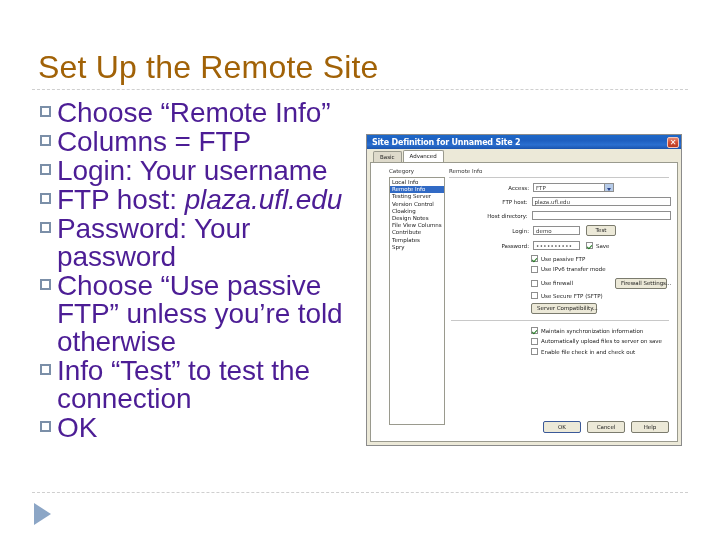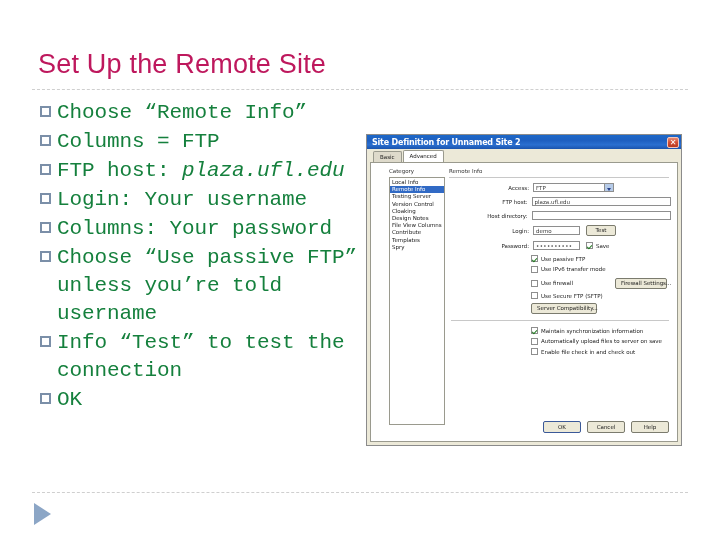--- a/index.html
+++ b/index.html
@@ -13,22 +13,22 @@
     font-family: "Liberation Sans", sans-serif;
     overflow: hidden;
     position: relative;
   }
 
   
   #slide-title {
     position: absolute;
     left: 38px;
     top: 49px;
-    font-size: 27px;
-    color: #be185d;
+    font-size: 32px;
+    color: #a16207;
     letter-spacing: 0.2px;
     white-space: nowrap;
   }
   #title-rule {
     position: absolute;
     left: 32px;
     top: 89px;
     width: 656px;
     height: 0;
     border-top: 1px dashed #cfcfcf;
@@ -50,25 +50,24 @@
     flex: 0 0 auto;
     width: 11px;
     height: 11px;
     border: 2px solid #7b8fa8;
     background: #ffffff;
     margin-top: 7px;
     margin-right: 6px;
     box-sizing: border-box;
   }
   .bullet-text {
-    font-size: 21px;
+    font-size: 28px;
     line-height: 28px;
-    color: #15803d;
+    color: #4c1d95;
     letter-spacing: -0.1px;
-    font-family: Liberation Mono, monospace;
   }
   .bullet-text .em {
     font-style: italic;
   }
 
   
   #bottom-rule {
     position: absolute;
     left: 32px;
     top: 492px;
@@ -346,36 +345,36 @@
     <span class="bullet-text">Choose “Remote Info”</span>
   </div>
 
   <div class="bullet-item">
     <span class="bullet-marker"></span>
     <span class="bullet-text">Columns = FTP</span>
   </div>
 
   <div class="bullet-item">
     <span class="bullet-marker"></span>
+    <span class="bullet-text">Login: Your username</span>
+  </div>
+
+  <div class="bullet-item">
+    <span class="bullet-marker"></span>
     <span class="bullet-text"><span>FTP host: </span><span class="em">plaza.ufl.edu</span></span>
   </div>
 
   <div class="bullet-item">
     <span class="bullet-marker"></span>
-    <span class="bullet-text">Login: Your username</span>
-  </div>
-
-  <div class="bullet-item">
-    <span class="bullet-marker"></span>
-    <span class="bullet-text">Columns: Your password</span>
-  </div>
-
-  <div class="bullet-item">
-    <span class="bullet-marker"></span>
-    <span class="bullet-text">Choose “Use passive FTP” unless you’re told username</span>
+    <span class="bullet-text">Password: Your password</span>
+  </div>
+
+  <div class="bullet-item">
+    <span class="bullet-marker"></span>
+    <span class="bullet-text">Choose “Use passive FTP” unless you’re told otherwise</span>
   </div>
 
   <div class="bullet-item">
     <span class="bullet-marker"></span>
     <span class="bullet-text">Info “Test” to test the connection</span>
   </div>
 
   <div class="bullet-item">
     <span class="bullet-marker"></span>
     <span class="bullet-text">OK</span>

